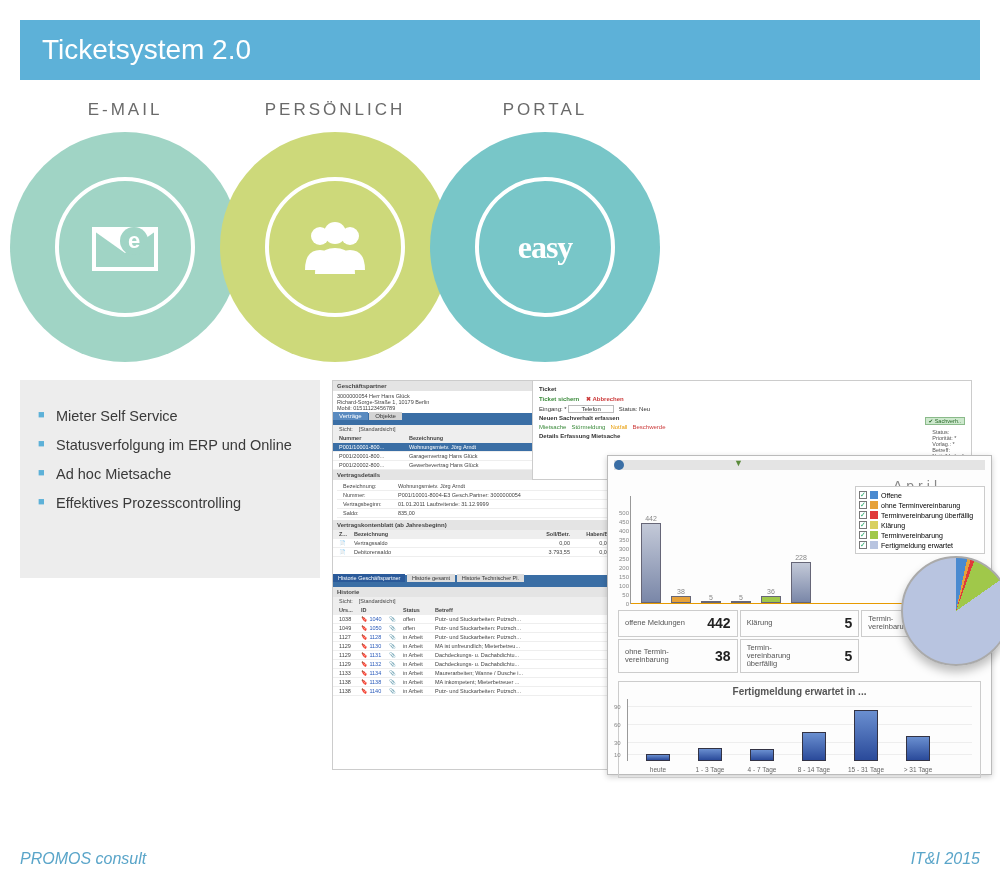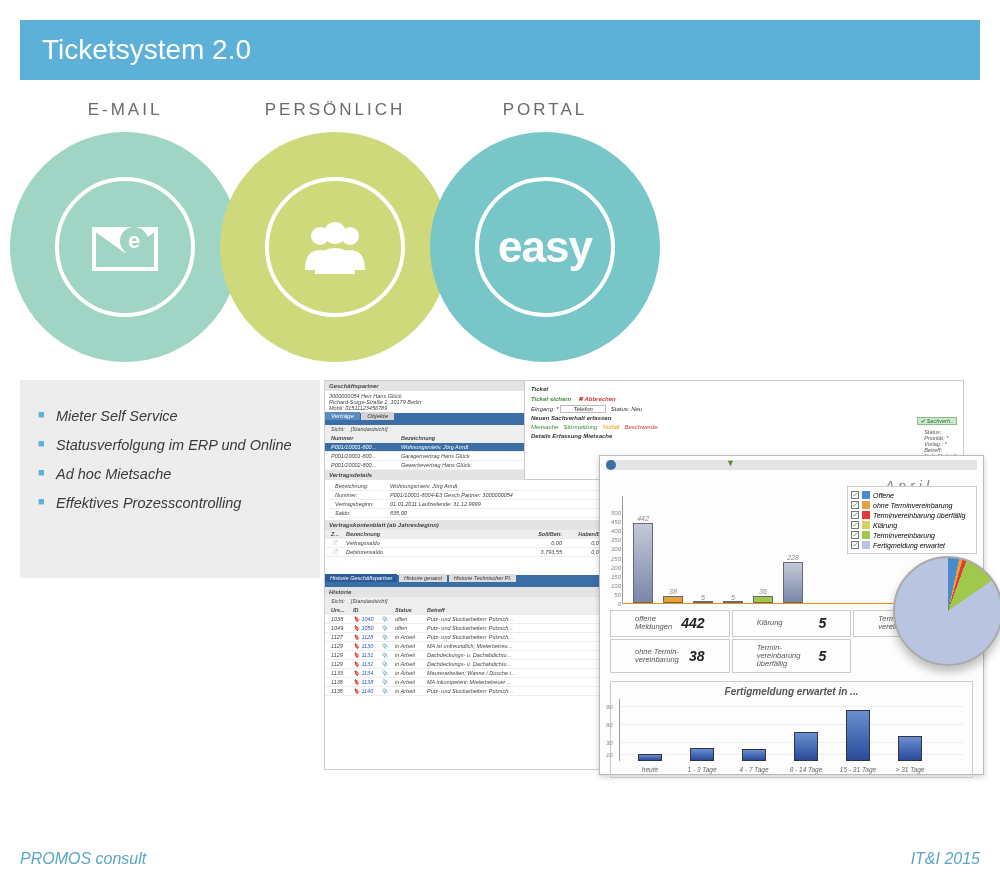--- a/index.html
+++ b/index.html
@@ -52,27 +52,26 @@
   border-radius: 50%;
   display: flex;
   align-items: center;
   justify-content: center;
 }
 .circle svg { fill: #fff; }
 .c1 { background: #a0d4c5; }
 .c2 { background: #aed8ea; }
 .c3 { background: #cdd97a; }
 .c4 { background: #78c6c8; }
-.easy-text { color:#fff; font-weight:700; font-size:44px; font-family:Liberation Sans, sans-serif; letter-spacing:-1px; }
+.easy-text { color:#fff; font-weight:700; font-size:32px; font-family:Liberation Serif, serif; letter-spacing:-1px; }
 
 .content {
   display: flex;
-  gap: 4px;
+  gap: 12px;
   margin: 16px 20px;
-  font-style: italic;
 }
 .bullets {
   background: #ededed;
   width: 300px;
   padding: 22px 18px;
   height: 198px;
 }
 .bullets ul { list-style: none; }
 .bullets li {
   font-size: 14.5px;
@@ -157,21 +156,21 @@
 .ss3 .ytick { position:absolute; left:-20px; font-size:6px; color:#888; width:18px; text-align:right; }
 
 .ss3 .legend {
   position:absolute; right:6px; top:30px; width:130px; background:#fff; border:1px solid #ccc; font-size:7px; padding:3px;
 }
 .ss3 .legend .li { display:flex; align-items:center; gap:3px; padding:1px 0; white-space:nowrap; }
 .ss3 .legend .cb { width:8px; height:8px; border:1px solid #777; display:inline-flex; align-items:center; justify-content:center; font-size:7px; color:#2a6; }
 .ss3 .legend .sw { width:8px; height:8px; }
 
 .ss3 .kpis { display:grid; grid-template-columns: repeat(3,1fr); gap:2px; margin:6px 10px; }
-.ss3 .kpi { border:1px solid #ccc; padding:4px 24px; display:flex; align-items:center; justify-content:space-between; gap:6px; }
+.ss3 .kpi { border:1px solid #ccc; padding:4px 6px; display:flex; align-items:center; justify-content:space-between; gap:6px; }
 .ss3 .kpi .lbl { font-size:7.5px; color:#555; line-height:1.1; }
 .ss3 .kpi .val { font-size:14px; font-weight:bold; color:#222; }
 
 .ss3 .pie {
   position:absolute; right:-20px; top:100px; width:110px; height:110px; border-radius:50%;
   background: conic-gradient(#4a8ad0 0deg 12deg, #e6a23a 12deg 16deg, #e03a3a 16deg 20deg, #a0c84a 20deg 55deg, #b8c4e0 55deg 360deg);
   border: 2px solid #aaa;
   box-shadow: 0 6px 10px rgba(0,0,0,.25);
 }
 

